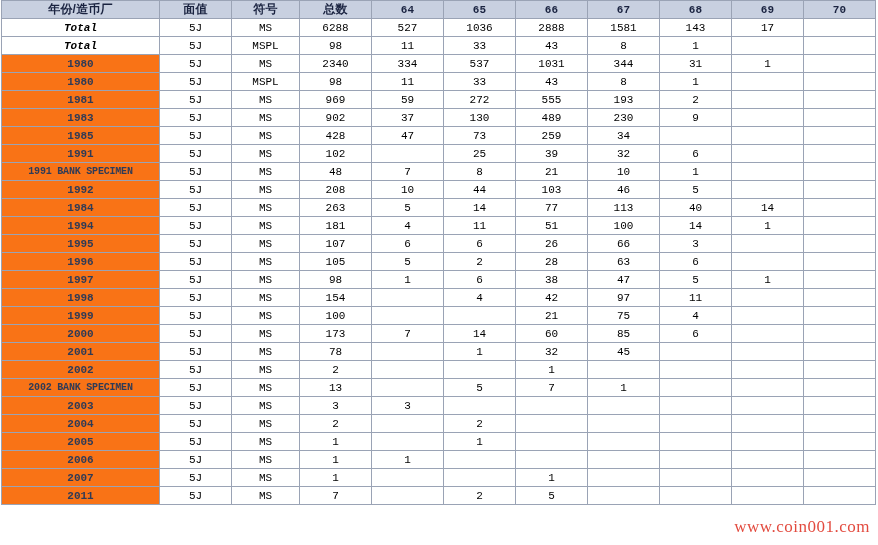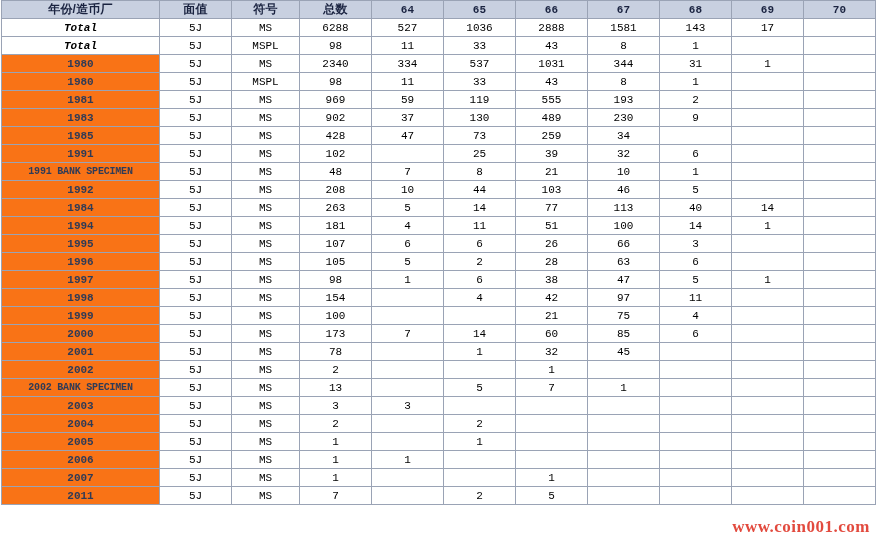--- a/index.html
+++ b/index.html
@@ -75,21 +75,21 @@
   }
   td.cell.emptyc {
     background: #ffffff;
   }
   .wm {
     position: absolute;
     right: 8px;
     bottom: 8px;
     font-family: "Liberation Serif", serif;
     font-size: 17px;
-    font-weight: bold;
+    font-weight: normal;
     color: #e03b2e;
     letter-spacing: 0.5px;
     text-shadow: 0 0 1px rgba(255,255,255,0.9);
     opacity: 0.92;
     pointer-events: none;
     text-align: right;
   }
 </style>
 </head>
 <body>
@@ -176,21 +176,21 @@
           <td class="cell">1</td>
           <td class="cell emptyc"></td>
           <td class="cell emptyc"></td>
         </tr>
         <tr>
           <td class="year ">1981</td>
           <td class="cell">5J</td>
           <td class="cell">MS</td>
           <td class="cell">969</td>
           <td class="cell">59</td>
-          <td class="cell">119</td>
+          <td class="cell">272</td>
           <td class="cell">555</td>
           <td class="cell">193</td>
           <td class="cell">2</td>
           <td class="cell emptyc"></td>
           <td class="cell emptyc"></td>
         </tr>
         <tr>
           <td class="year ">1983</td>
           <td class="cell">5J</td>
           <td class="cell">MS</td>

